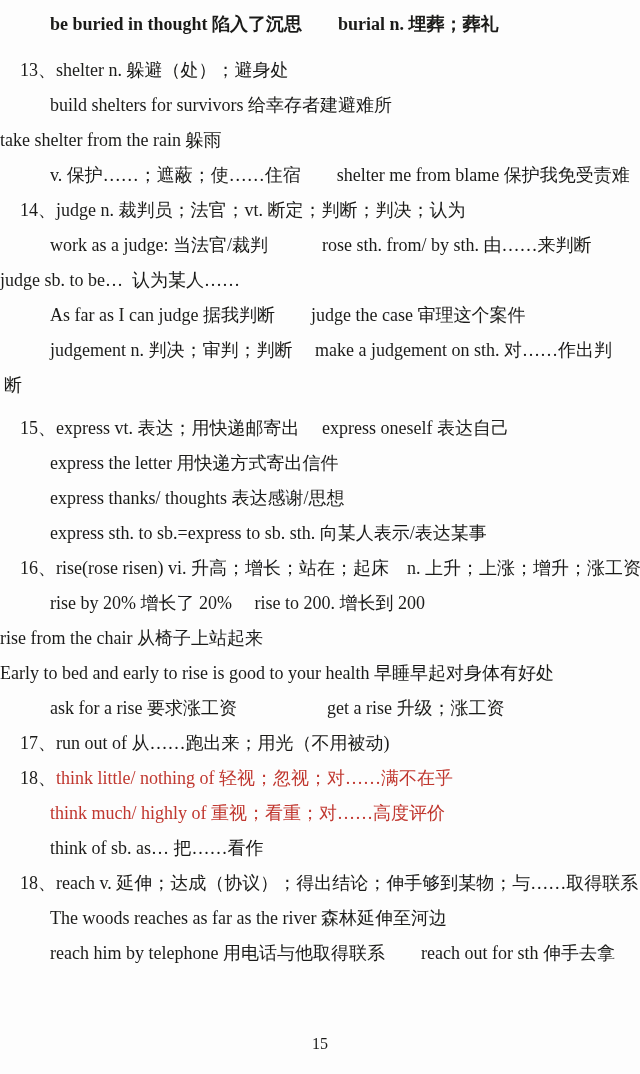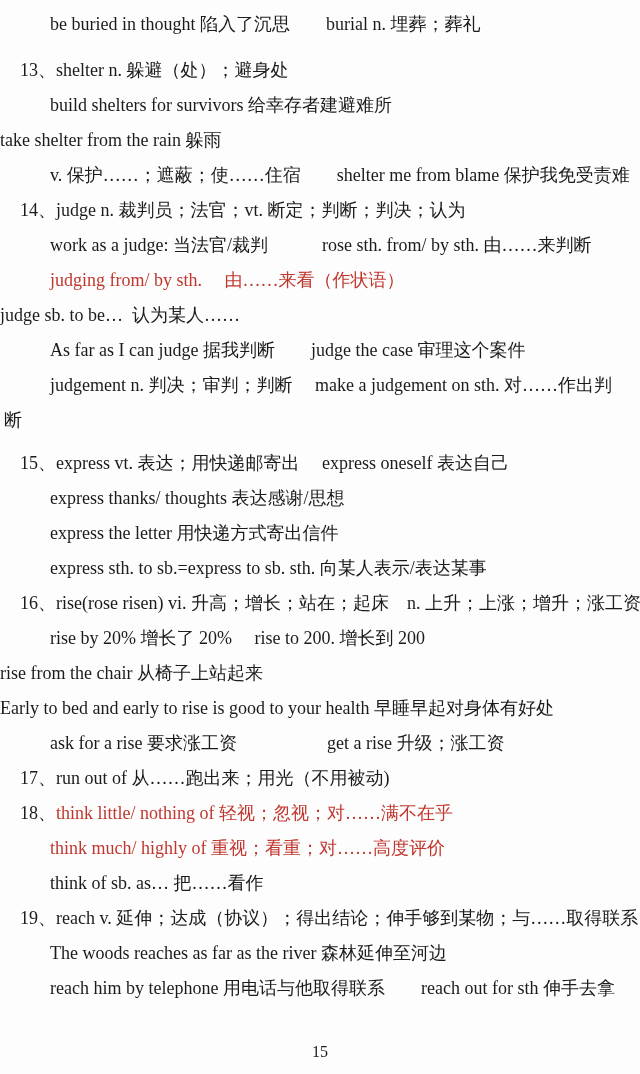--- a/index.html
+++ b/index.html
@@ -27,63 +27,62 @@
     line-height: 35px;
     height: 35px;
     white-space: pre;
     overflow: hidden;
   }
   
   .i0 { padding-left: 20px; }   
   .i1 { padding-left: 50px; }   
   .i2 { }   
   .flush { padding-left: 4px; } 
-  .gap-after { margin-bottom: 11px; }
+  .gap-after { margin-bottom: 11px; font-weight: bold; }
   .gap-before { margin-top: 8px; }
   .run { color: inherit; }
   .run.red { color: var(--red-color, #c0372f); }
   .page-number {
     position: absolute;
     left: 0;
-    bottom: 12px;
+    bottom: 20px;
     width: 100%;
     text-align: center;
     font-size: 16px;
     line-height: 20px;
     color: var(--text-color, #1b1b19);
   }
 </style>
 </head>
 <body style="--text-color: #1b1b19; --red-color: #c0372f; --bg-color: #fdfdfd;">
 
 <div class="page">
   <div class="lines" id="lines">
       <div class="line i1 gap-after"><span class="run">be buried in thought 陷入了沉思　　burial n. 埋葬；葬礼</span></div>
       <div class="line i0"><span class="run">13、shelter n. 躲避（处）；避身处</span></div>
       <div class="line i1"><span class="run">build shelters for survivors 给幸存者建避难所</span></div>
       <div class="line i2"><span class="run">take shelter from the rain 躲雨</span></div>
       <div class="line i1"><span class="run">v. 保护……；遮蔽；使……住宿　　shelter me from blame 保护我免受责难</span></div>
       <div class="line i0"><span class="run">14、judge n. 裁判员；法官；vt. 断定；判断；判决；认为</span></div>
       <div class="line i1"><span class="run">work as a judge: 当法官/裁判　　　rose sth. from/ by sth. 由……来判断</span></div>
-      <div class="line i1"><span class="run red">judging from/ by sth.　 由……来看（作状语）</span></div>
       <div class="line i2"><span class="run">judge sb. to be…  认为某人……</span></div>
       <div class="line i1"><span class="run">As far as I can judge 据我判断　　judge the case 审理这个案件</span></div>
       <div class="line i1"><span class="run">judgement n. 判决；审判；判断　 make a judgement on sth. 对……作出判</span></div>
       <div class="line flush"><span class="run">断</span></div>
       <div class="line i0 gap-before"><span class="run">15、express vt. 表达；用快递邮寄出　 express oneself 表达自己</span></div>
+      <div class="line i1"><span class="run">express the letter 用快递方式寄出信件</span></div>
       <div class="line i1"><span class="run">express thanks/ thoughts 表达感谢/思想</span></div>
-      <div class="line i1"><span class="run">express the letter 用快递方式寄出信件</span></div>
       <div class="line i1"><span class="run">express sth. to sb.=express to sb. sth. 向某人表示/表达某事</span></div>
       <div class="line i0"><span class="run">16、rise(rose risen) vi. 升高；增长；站在；起床　n. 上升；上涨；增升；涨工资</span></div>
       <div class="line i1"><span class="run">rise by 20% 增长了 20%　 rise to 200. 增长到 200</span></div>
       <div class="line i2"><span class="run">rise from the chair 从椅子上站起来</span></div>
       <div class="line i2"><span class="run">Early to bed and early to rise is good to your health 早睡早起对身体有好处</span></div>
       <div class="line i1"><span class="run">ask for a rise 要求涨工资　　　　　get a rise 升级；涨工资</span></div>
       <div class="line i0"><span class="run">17、run out of 从……跑出来；用光（不用被动)</span></div>
       <div class="line i0"><span class="run">18、</span><span class="run red">think little/ nothing of 轻视；忽视；对……满不在乎</span></div>
       <div class="line i1"><span class="run red">think much/ highly of 重视；看重；对……高度评价</span></div>
       <div class="line i1"><span class="run">think of sb. as… 把……看作</span></div>
-      <div class="line i0"><span class="run">19、reach v. 延伸；达成（协议）；得出结论；伸手够到某物；与……取得联系</span></div>
+      <div class="line i0"><span class="run">18、reach v. 延伸；达成（协议）；得出结论；伸手够到某物；与……取得联系</span></div>
       <div class="line i1"><span class="run">The woods reaches as far as the river 森林延伸至河边</span></div>
       <div class="line i1"><span class="run">reach him by telephone 用电话与他取得联系　　reach out for sth 伸手去拿</span></div>
     </div>
   <div class="page-number">15</div>
 </div>
 
 </body></html>

